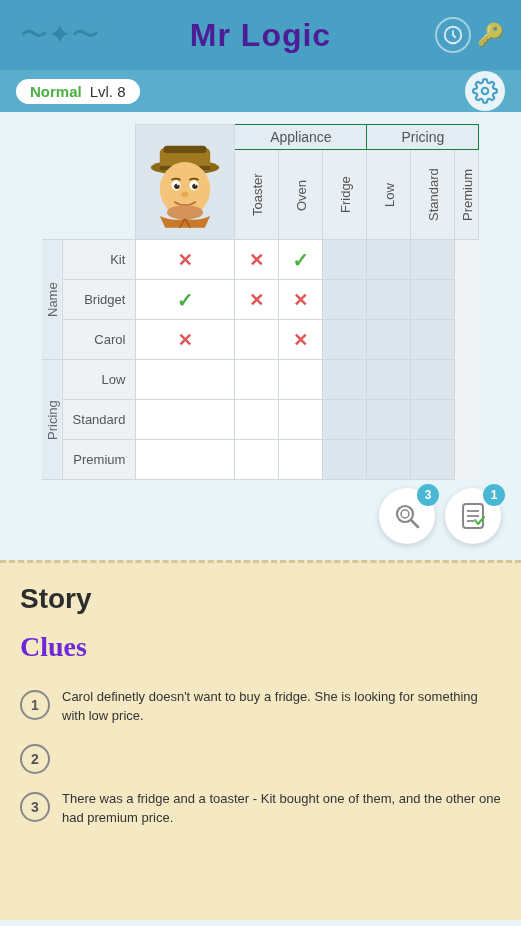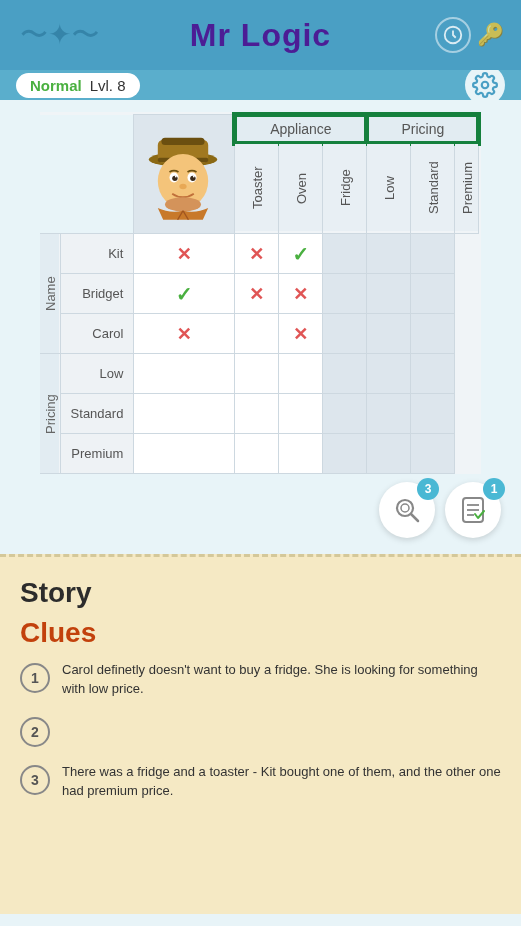--- a/index.html
+++ b/index.html
@@ -56,21 +56,21 @@
       right: 16px;
       top: 50%;
       transform: translateY(-50%);
       font-size: 22px;
       color: rgba(255,255,255,0.7);
     }
 
     
     .nav-bar {
       background: #5aaecc;
-      height: 30px;
+      height: 42px;
       display: flex;
       align-items: center;
       padding: 0 16px;
       justify-content: space-between;
     }
     .level-badge {
       background: white;
       border-radius: 20px;
       padding: 4px 14px;
       display: flex;
@@ -127,21 +127,21 @@
       padding: 4px 2px;
       border: 1px solid #cdd8e0;
       white-space: nowrap;
     }
 
     .col-group-header {
       text-align: center;
       font-size: 14px;
       color: #555;
       padding: 4px 8px;
-      border: 5px solid #15803d;
+      border: 1px solid #15803d;
       background: #e2ecf2;
     }
 
     .col-header-cell {
       writing-mode: vertical-rl;
       transform: rotate(180deg);
       text-align: center;
       font-size: 13px;
       color: #555;
       padding: 6px 4px;
@@ -239,32 +239,33 @@
     .story-section {
       background: #f5e9c4;
       padding: 20px 20px 16px;
       min-height: 360px;
       border-top: 3px dashed #d4c89a;
     }
     .story-title {
       font-size: 28px;
       font-weight: bold;
       color: #2c2c2c;
-      margin-bottom: 8px;
+      margin-bottom: 16px;
     }
     .story-subtitle {
       font-size: 15px;
       color: #555;
       margin-bottom: 16px;
     }
     .clues-title {
       font-size: 28px;
       font-weight: bold;
-      color: #c2410c;
-      margin-bottom: 12px;
+      color: #6d28d9;
+      margin-bottom: 25px;
+      font-family: Liberation Serif, serif;
     }
     .clue-item {
       display: flex;
       align-items: flex-start;
       gap: 12px;
       margin-bottom: 16px;
     }
     .clue-number {
       width: 30px;
       height: 30px;

